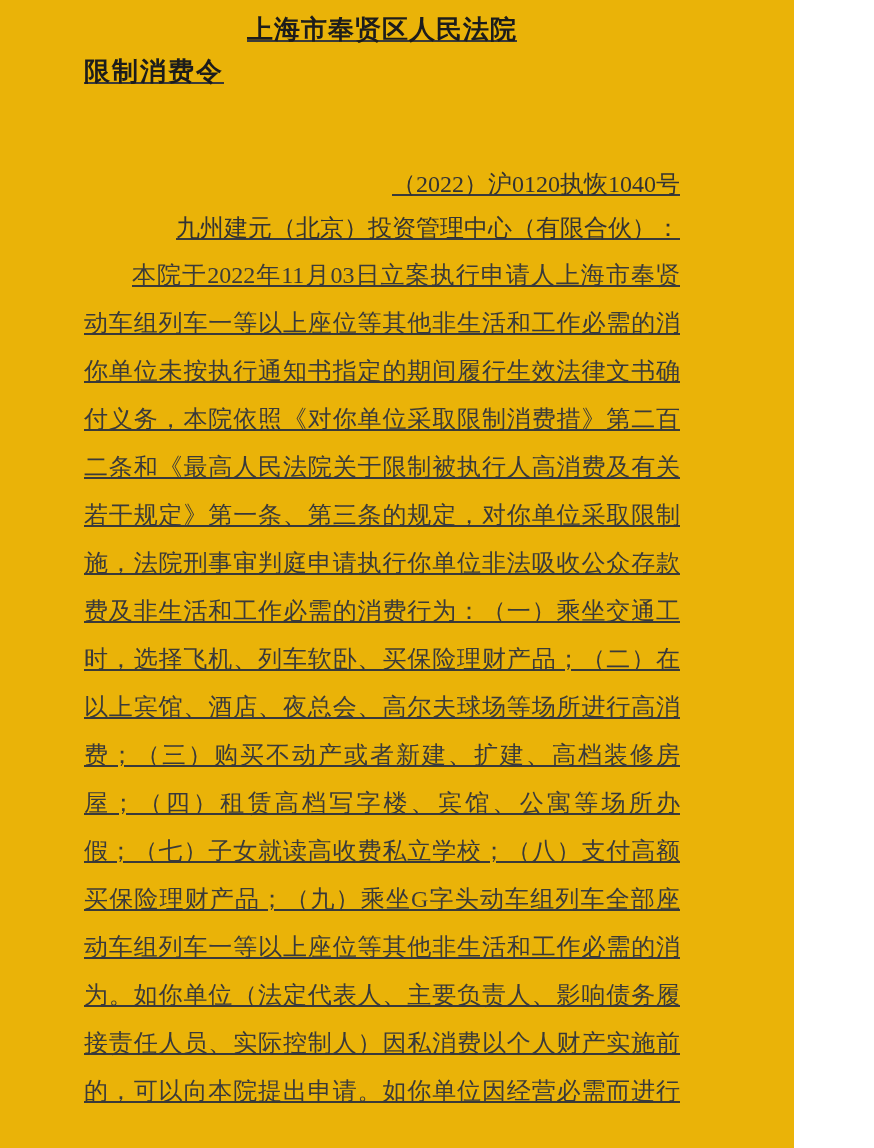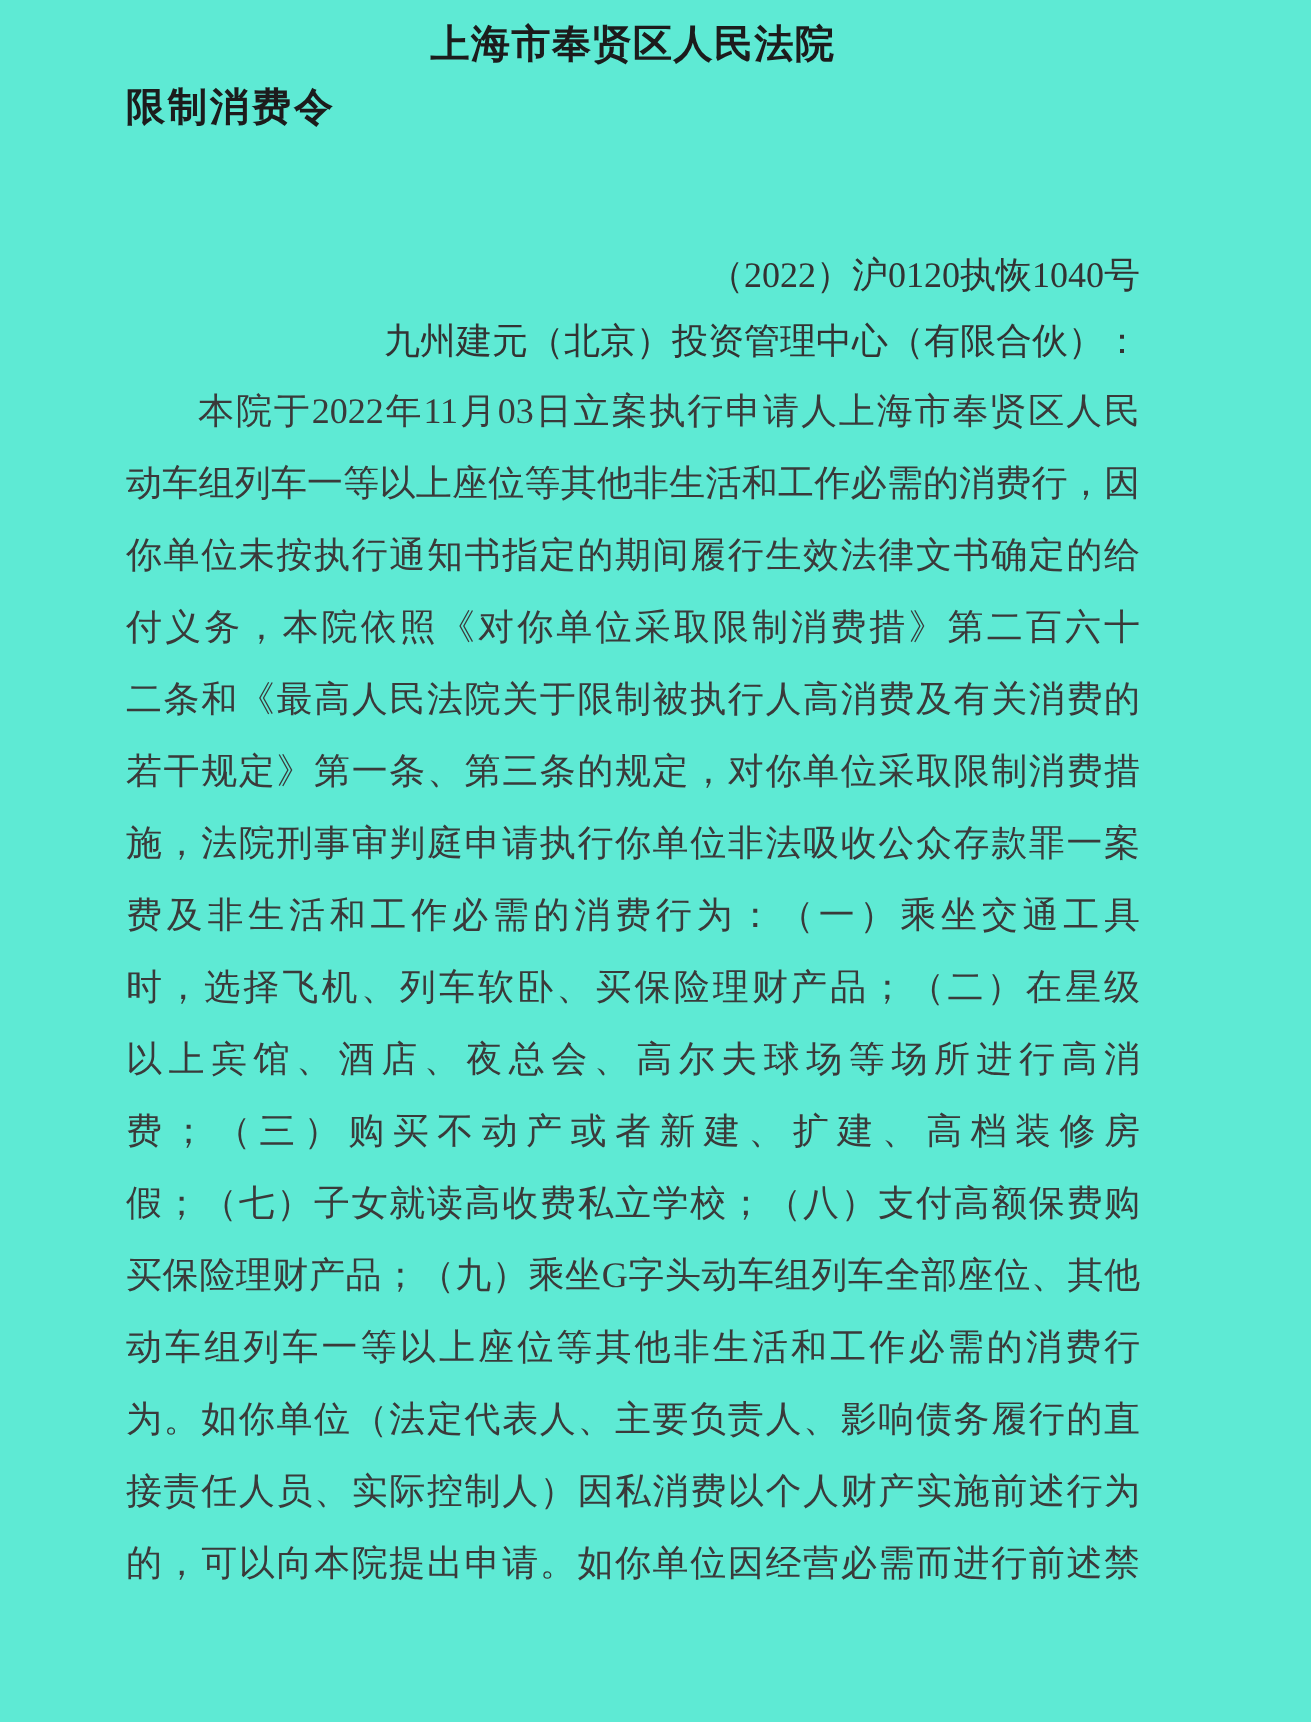--- a/index.html
+++ b/index.html
@@ -5,24 +5,25 @@
   * { margin: 0; padding: 0; box-sizing: border-box; }
   html, body { width: 874px; height: 1148px; }
   body {
     background: #ffffff;
     font-family: "Liberation Serif", "DejaVu Serif", serif;
     color: #3a3a3a;
     overflow: hidden;
   }
   .page {
     position: relative;
-    width: 874px;
+    width: 794px;
     height: 1148px;
-    background: #5eead4;
+    background: #eab308;
     padding: 15px 114px 0 84px;
+    text-decoration: underline;
   }
   .court-title {
     font-size: 26px;
     font-weight: bold;
     line-height: 30px;
     text-align: center;
     color: #1c1c1c;
     letter-spacing: 1px;
   }
   .order-title {
@@ -82,20 +83,21 @@
     <div class="body-line">动车组列车一等以上座位等其他非生活和工作必需的消费行，因</div>
     <div class="body-line">你单位未按执行通知书指定的期间履行生效法律文书确定的给</div>
     <div class="body-line">付义务，本院依照《对你单位采取限制消费措》第二百六十</div>
     <div class="body-line">二条和《最高人民法院关于限制被执行人高消费及有关消费的</div>
     <div class="body-line">若干规定》第一条、第三条的规定，对你单位采取限制消费措</div>
     <div class="body-line">施，法院刑事审判庭申请执行你单位非法吸收公众存款罪一案</div>
     <div class="body-line">费及非生活和工作必需的消费行为：（一）乘坐交通工具</div>
     <div class="body-line">时，选择飞机、列车软卧、买保险理财产品；（二）在星级</div>
     <div class="body-line">以上宾馆、酒店、夜总会、高尔夫球场等场所进行高消</div>
     <div class="body-line">费；（三）购买不动产或者新建、扩建、高档装修房</div>
+    <div class="body-line">屋；（四）租赁高档写字楼、宾馆、公寓等场所办</div>
     <div class="body-line">假；（七）子女就读高收费私立学校；（八）支付高额保费购</div>
     <div class="body-line">买保险理财产品；（九）乘坐G字头动车组列车全部座位、其他</div>
     <div class="body-line">动车组列车一等以上座位等其他非生活和工作必需的消费行</div>
     <div class="body-line">为。如你单位（法定代表人、主要负责人、影响债务履行的直</div>
     <div class="body-line">接责任人员、实际控制人）因私消费以个人财产实施前述行为</div>
     <div class="body-line">的，可以向本院提出申请。如你单位因经营必需而进行前述禁</div>
   </div>
 
 </div>
 

